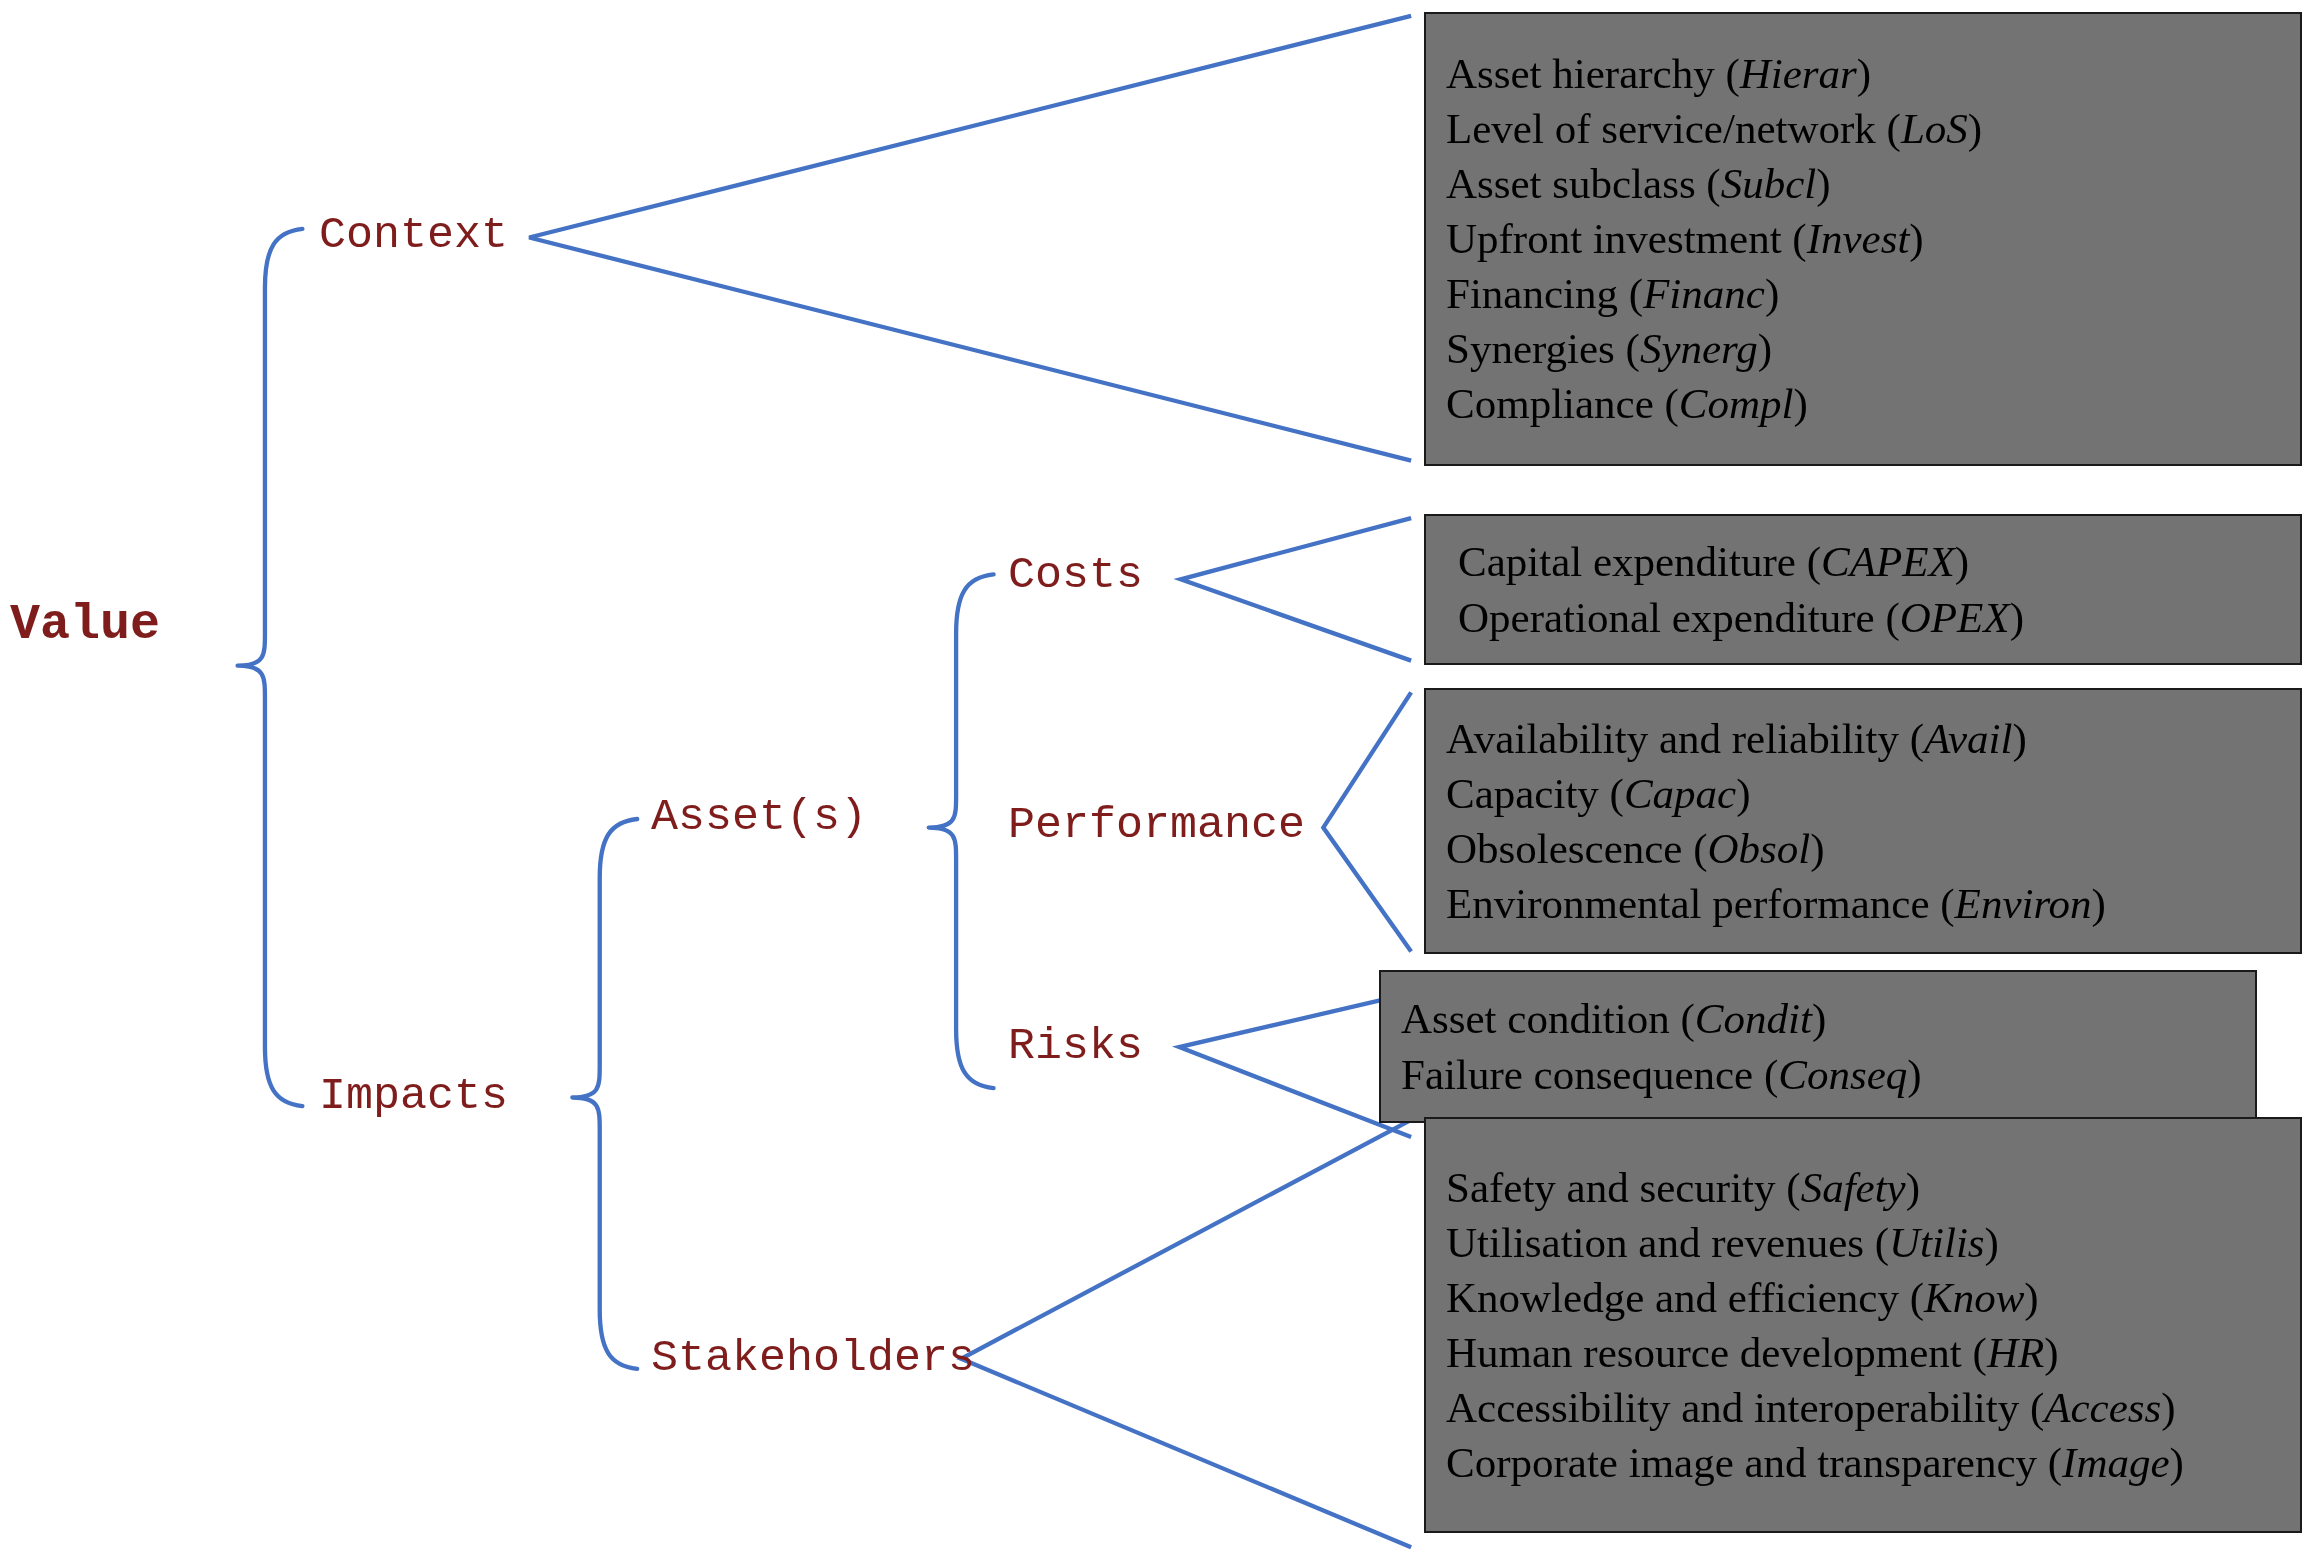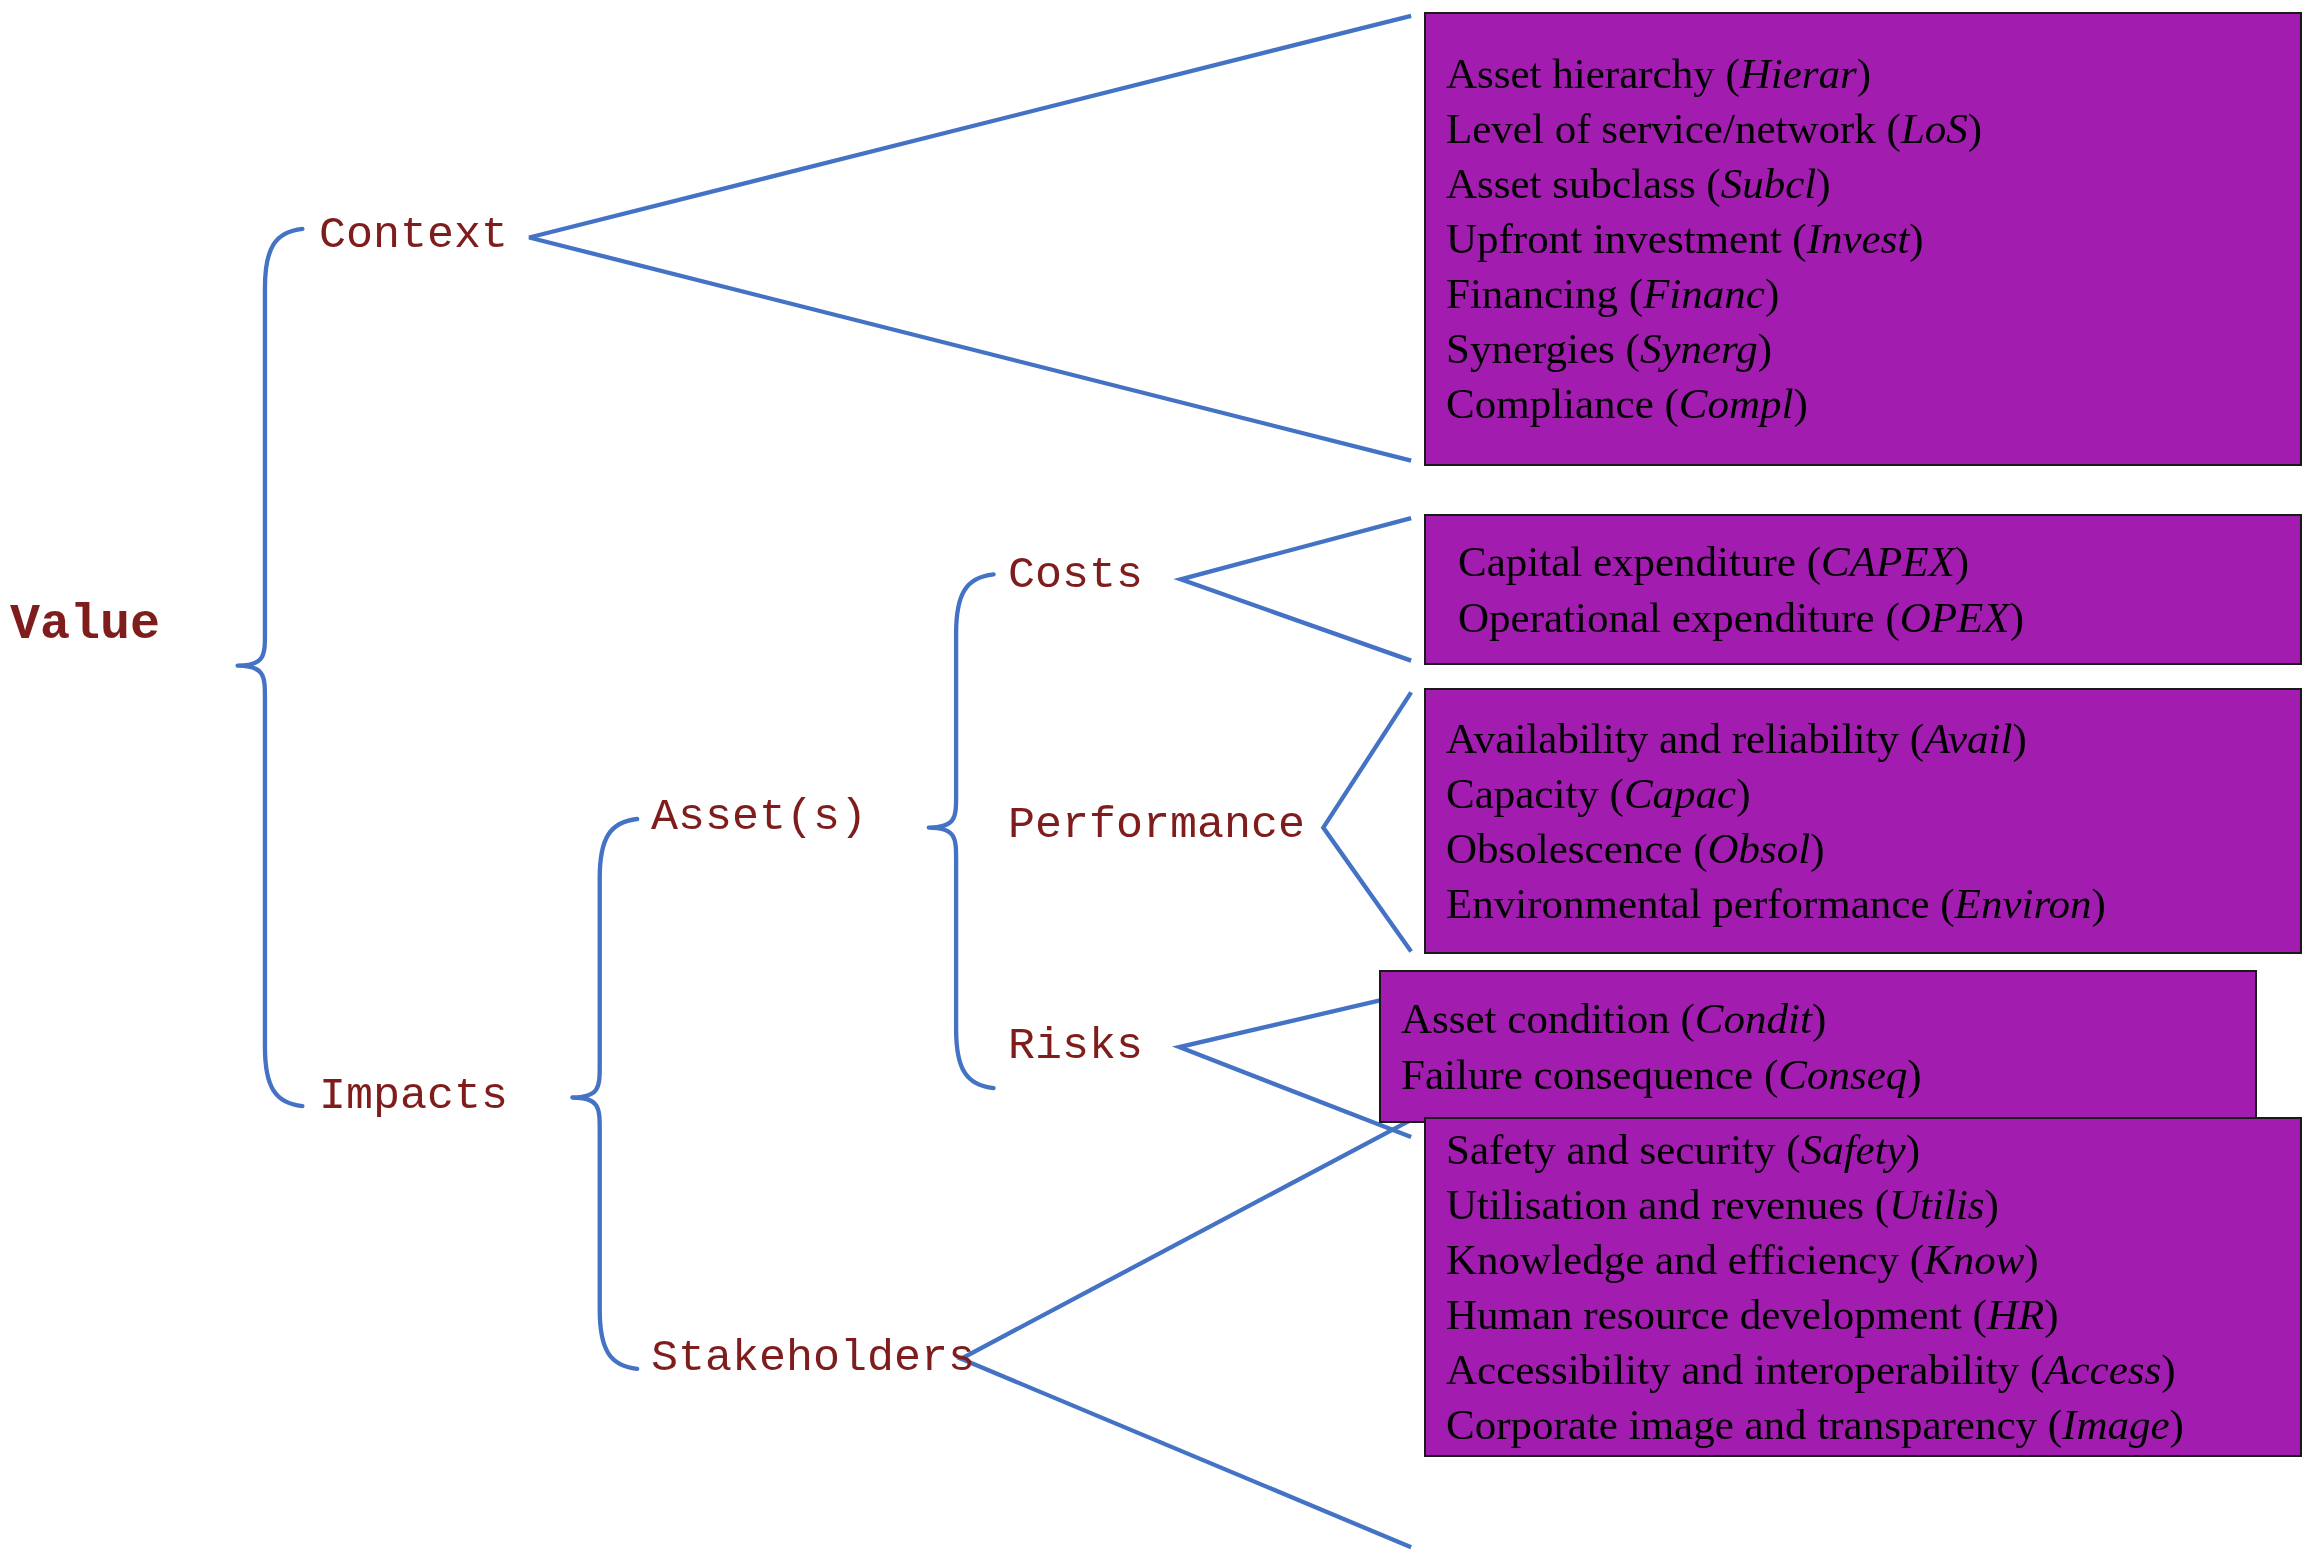--- a/index.html
+++ b/index.html
@@ -31,21 +31,21 @@
     line-height: 1;
   }
   .node-label.root {
     font-weight: bold;
     font-size: 50px;
   }
   .leaf-box {
     position: absolute;
     box-sizing: border-box;
     border: 2.9px solid #1a1a1a;
-    background: #a21caf;
+    background: #737373;
     display: flex;
     flex-direction: column;
     justify-content: center;
   }
   .leaf-list {
     margin: 0;
     padding: 0;
     list-style: none;
   }
   .leaf-item {
@@ -145,21 +145,21 @@
       </ul>
   </div>
 
   <div class="leaf-box" style="left:1379px; top:970px; width:878px; height:153px;">
     <ul class="leaf-list">
         <li class="leaf-item"><span>Asset condition (</span><span class="abbr">Condit</span><span>)</span></li>
         <li class="leaf-item"><span>Failure consequence (</span><span class="abbr">Conseq</span><span>)</span></li>
       </ul>
   </div>
 
-  <div class="leaf-box" style="left:1424px; top:1117px; width:878px; height:340px;">
+  <div class="leaf-box" style="left:1424px; top:1117px; width:878px; height:416px;">
     <ul class="leaf-list">
         <li class="leaf-item"><span>Safety and security (</span><span class="abbr">Safety</span><span>)</span></li>
         <li class="leaf-item"><span>Utilisation and revenues (</span><span class="abbr">Utilis</span><span>)</span></li>
         <li class="leaf-item"><span>Knowledge and efficiency (</span><span class="abbr">Know</span><span>)</span></li>
         <li class="leaf-item"><span>Human resource development (</span><span class="abbr">HR</span><span>)</span></li>
         <li class="leaf-item"><span>Accessibility and interoperability (</span><span class="abbr">Access</span><span>)</span></li>
         <li class="leaf-item"><span>Corporate image and transparency (</span><span class="abbr">Image</span><span>)</span></li>
       </ul>
   </div>
 

